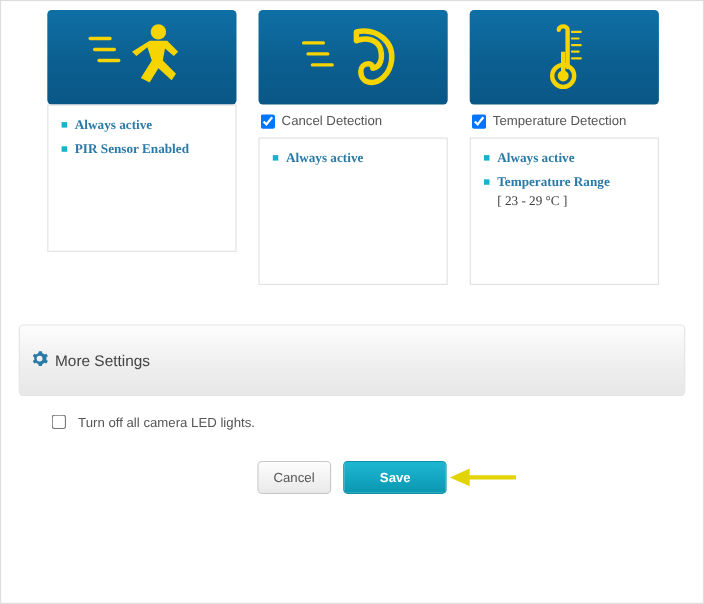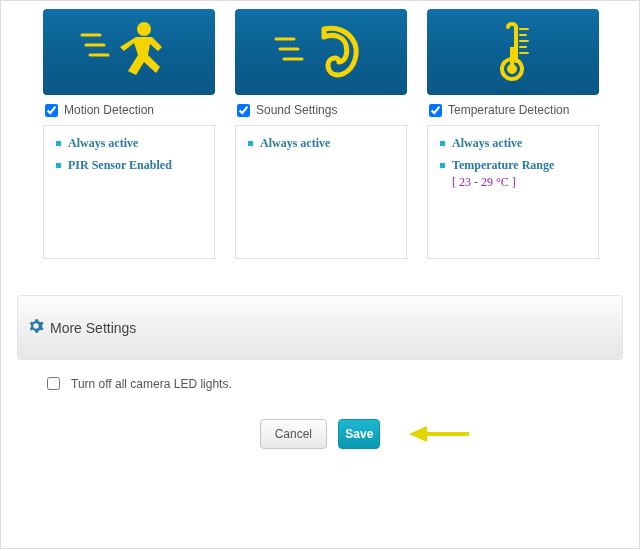--- a/index.html
+++ b/index.html
@@ -56,21 +56,21 @@
   .bullet::before {
     content: "";
     position: absolute;
     left: 0;
     top: 5px;
     width: 5px;
     height: 5px;
     background: #19b2cc;
   }
   .bullet-label { color: #2a7aa8; font-weight: bold; }
-  .sub { color: #a21caf; margin-top: 2px; }
+  .sub { color: #404040; margin-top: 2px; }
   .section-header {
     margin: 36px 0 14px 0;
     background: linear-gradient(to bottom, #fdfdfd 0%, #f0f0f0 50%, #e7e7e7 100%);
     border: 1px solid #e3e3e3;
     border-radius: 4px;
     padding: 22px 10px;
     display: flex;
     align-items: center;
     gap: 6px;
     color: #444;
@@ -108,21 +108,21 @@
   .actions {
     text-align: center;
     margin-top: 26px;
     position: relative;
   }
   .btn-primary {
     border: 1px solid #0d90a8;
     background: linear-gradient(to bottom, #1db7d2, #0a97b1);
     color: #fff;
     font-weight: bold;
-    padding: 7px 6px;
+    padding: 7px 32px;
     margin-left: 8px;
   }
   .arrow {
     position: absolute;
     left: 390px;
     top: 4px;
   }
 </style>
 </head>
 <body>
@@ -140,45 +140,41 @@
                 <line x1="12" y1="28" x2="30" y2="28"></line>
                 <line x1="16" y1="38" x2="34" y2="38"></line>      
               </g>      
               <g fill="#f5d400">        
                 <circle cx="70" cy="12" r="7"></circle>        
                 <path d="M62 20 L78 20 L88 30 L84 34 L76 27 L74 38 L86 50 L82 56 L70 45 L62 58 L54 54 L64 38 L60 26 L50 34 L46 30 Z"></path>      
               </g>
             </svg>
           </span>
         </div>
-        <div class="check-row">
-          <input type="checkbox" checked="" style="">
-          <span>Motion Detection</span>
-        </div>
         <div class="detail-box">
           <div class="bullet"><span class="bullet-label">Always active</span></div>
           <div class="bullet"><span class="bullet-label">PIR Sensor Enabled</span></div>
         </div>
       </div>
       <div class="card">
         <div class="tile">
           <span>
             <svg width="110" height="70" viewBox="0 0 110 70">      
               <g stroke="#f5d400" stroke-width="3" stroke-linecap="round">        
                 <line x1="10" y1="22" x2="28" y2="22"></line>
                 <line x1="14" y1="32" x2="32" y2="32"></line>
                 <line x1="18" y1="42" x2="36" y2="42"></line>      
               </g>      
               <path d="M58 12 C78 8 92 22 90 38 C88 52 78 58 72 58 C66 58 62 54 62 48 C62 44 65 41 69 41 C71 41 73 42 73 45 C80 44 82 36 80 28 C78 20 68 16 58 20 Z" fill="none" stroke="#f5d400" stroke-width="5" stroke-linejoin="round"></path>      
             </svg>
           </span>
         </div>
         <div class="check-row">
           <input type="checkbox" checked="" style="">
-          <span>Sound Settings</span>
+          <span>Cancel Detection</span>
         </div>
         <div class="detail-box">
           <div class="bullet"><span class="bullet-label">Always active</span></div>
         </div>
       </div>
       <div class="card">
         <div class="tile">
           <span>
             <svg width="110" height="70" viewBox="0 0 110 70">    
               <g fill="none" stroke="#f5d400" stroke-width="4" stroke-linecap="round">      

